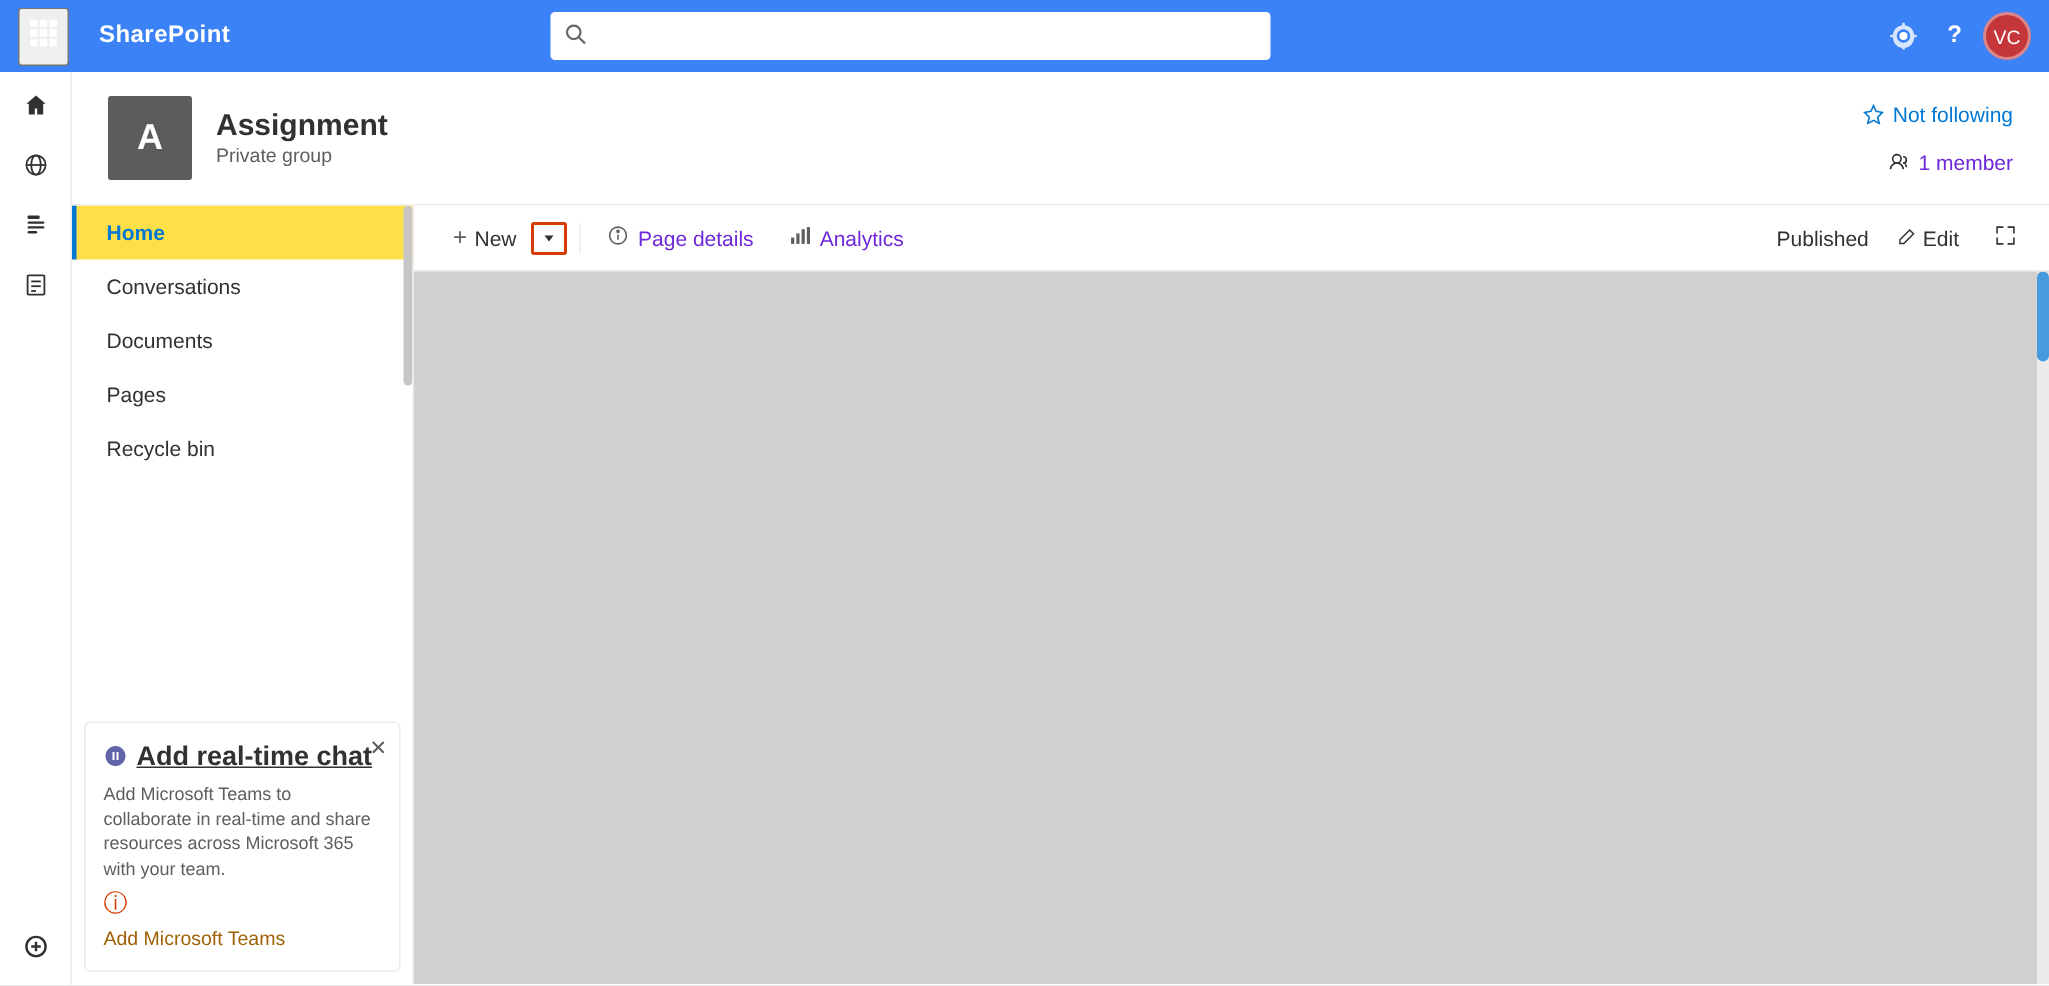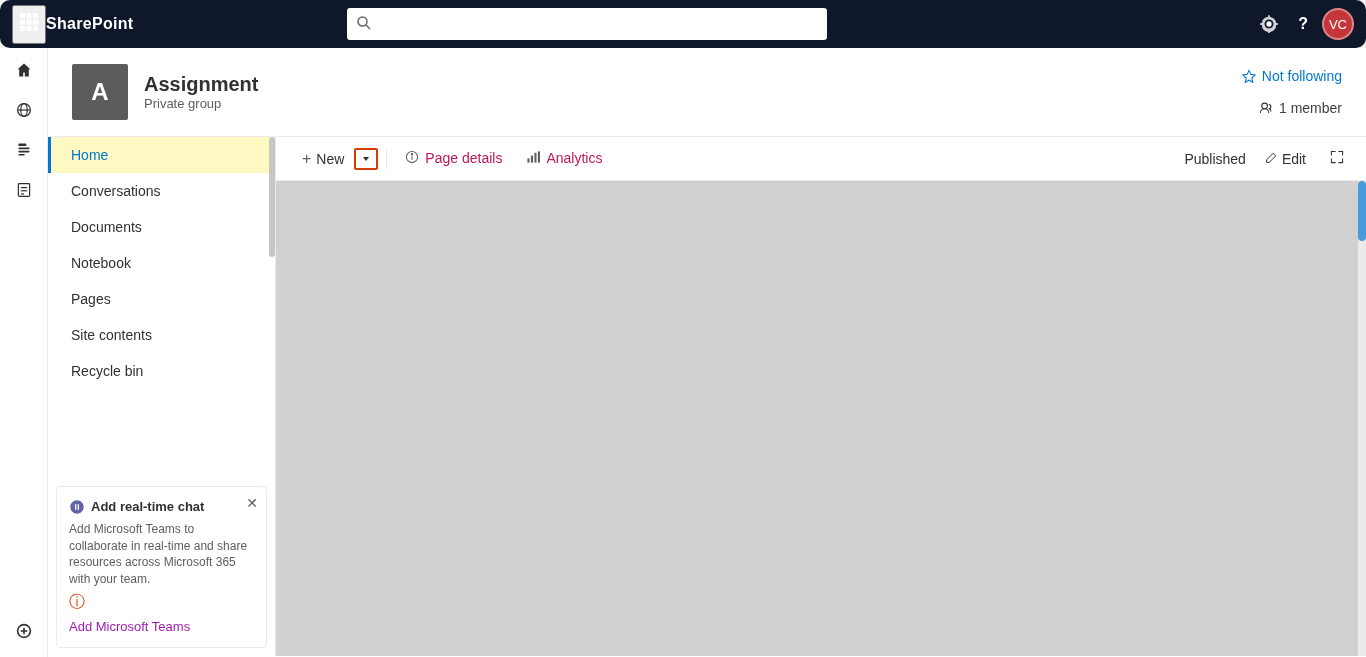--- a/index.html
+++ b/index.html
@@ -2,28 +2,27 @@
 <html><head>
   <meta charset="utf-8">
   <style>
     * { box-sizing: border-box; margin: 0; padding: 0; }
     body { font-family: 'Segoe UI', sans-serif; background: #f3f2f1; overflow: hidden; width: 1366px; height: 657px; }
 
     
     .topbar {
       display: flex;
       align-items: center;
-      background: #0f172a;
+      background: #3b82f6;
       height: 48px;
       padding: 0 12px;
-      gap: 0;
+      gap: 20px;
       position: fixed;
       top: 0; left: 0; right: 0;
       z-index: 100;
-      border-radius: 10px;
     }
     .topbar-waffle {
       color: white;
       font-size: 18px;
       cursor: pointer;
       padding: 6px;
     }
     .topbar-brand {
       color: white;
       font-size: 16px;
@@ -184,21 +183,21 @@
       border: none;
       cursor: pointer;
       color: #0078d4;
       font-size: 14px;
       font-weight: 400;
     }
     .member-link {
       display: flex;
       align-items: center;
       gap: 6px;
-      color: #404040;
+      color: #6d28d9;
       font-size: 14px;
       cursor: pointer;
       text-decoration: none;
     }
 
     
     .content-area {
       display: flex;
       height: calc(100% - 90px);
     }
@@ -221,22 +220,22 @@
     .nav-item {
       display: block;
       padding: 10px 20px;
       font-size: 14px;
       color: #323130;
       cursor: pointer;
       text-decoration: none;
       border-left: 3px solid transparent;
     }
     .nav-item.active {
-      background: #fef9c3;
-      font-weight: 400;
+      background: #fde047;
+      font-weight: 700;
       border-left: 3px solid #0078d4;
       color: #0078d4;
     }
 
     
     .teams-promo {
       margin: 8px;
       border: 1px solid #edebe9;
       border-radius: 4px;
       padding: 12px;
@@ -247,41 +246,42 @@
       position: absolute;
       top: 8px;
       right: 8px;
       background: none;
       border: none;
       cursor: pointer;
       font-size: 14px;
       color: #605e5c;
     }
     .teams-promo-title {
-      font-size: 13px;
+      font-size: 18px;
       font-weight: 600;
       color: #323130;
       margin-bottom: 6px;
       display: flex;
       align-items: center;
       gap: 6px;
+      text-decoration: underline;
     }
     .teams-promo-body {
       font-size: 12px;
       color: #605e5c;
       line-height: 1.4;
       margin-bottom: 4px;
     }
     .teams-promo-info {
       font-size: 16px;
       color: #d83b01;
       margin-bottom: 4px;
     }
     .teams-promo-link {
-      color: #a21caf;
+      color: #a16207;
       font-size: 13px;
       cursor: pointer;
       text-decoration: none;
       font-weight: 400;
     }
 
     
     .page-content {
       flex: 1;
       background: white;
@@ -295,29 +295,29 @@
       display: flex;
       align-items: center;
       padding: 0 16px;
       height: 44px;
       border-bottom: 1px solid #edebe9;
       background: white;
       gap: 4px;
     }
     .toolbar-btn {
       display: flex;
-      align-items: flex-start;
+      align-items: center;
       gap: 6px;
       background: none;
       border: none;
       cursor: pointer;
       padding: 6px 10px;
       border-radius: 3px;
       font-size: 14px;
-      color: #be185d;
+      color: #6d28d9;
     }
     .toolbar-btn .icon { font-size: 14px; color: #605e5c; }
     .new-btn-main {
       display: flex;
       align-items: center;
       gap: 5px;
       background: none;
       border: none;
       cursor: pointer;
       padding: 6px 6px 6px 10px;
@@ -526,23 +526,21 @@
     </div>
   </div>
 
   <div class="content-area">
 
     <div class="left-nav">
       <div class="left-nav-scroll">
         <a class="nav-item active">Home</a>
         <a class="nav-item">Conversations</a>
         <a class="nav-item">Documents</a>
-        <a class="nav-item">Notebook</a>
         <a class="nav-item">Pages</a>
-        <a class="nav-item">Site contents</a>
         <a class="nav-item">Recycle bin</a>
       </div>
 
       <div class="teams-promo">
         <button class="teams-promo-close">✕</button>
         <div class="teams-promo-title">
           <svg width="16" height="16" viewBox="0 0 24 24" fill="#6264A7">
             <path d="M12 2C6.48 2 2 6.48 2 12s4.48 10 10 10 10-4.48 10-10S17.52 2 12 2zm-1 14H9V8h2v8zm4 0h-2V8h2v8z"></path>
           </svg>
           <span>Add real-time chat</span>

